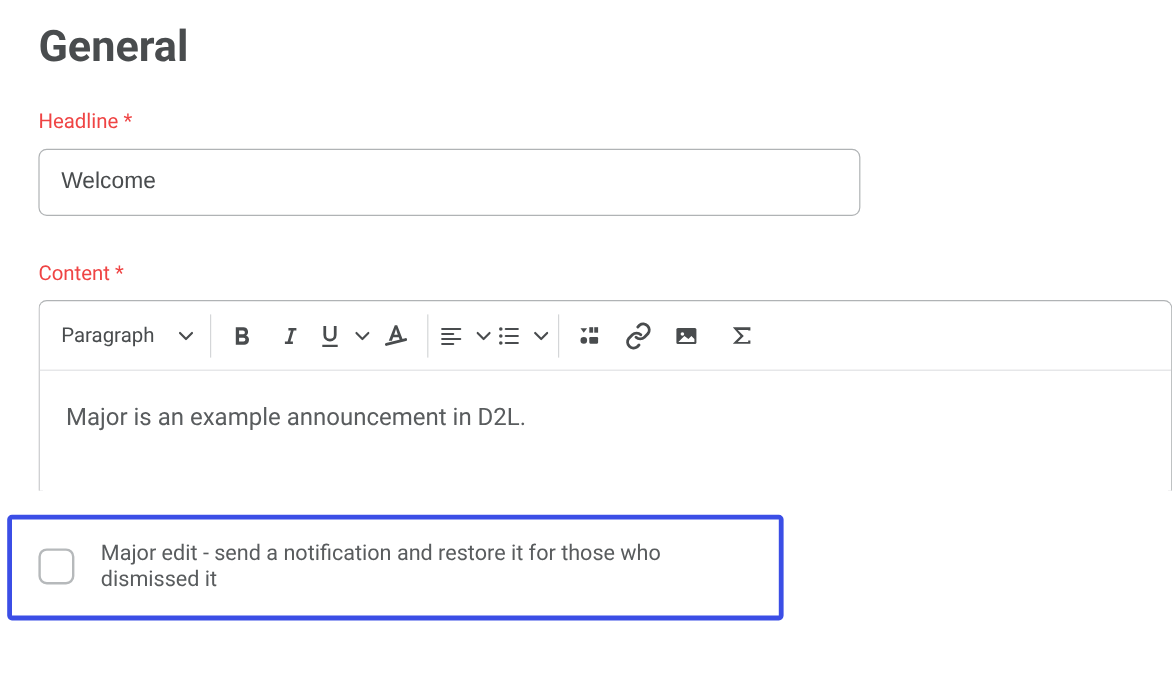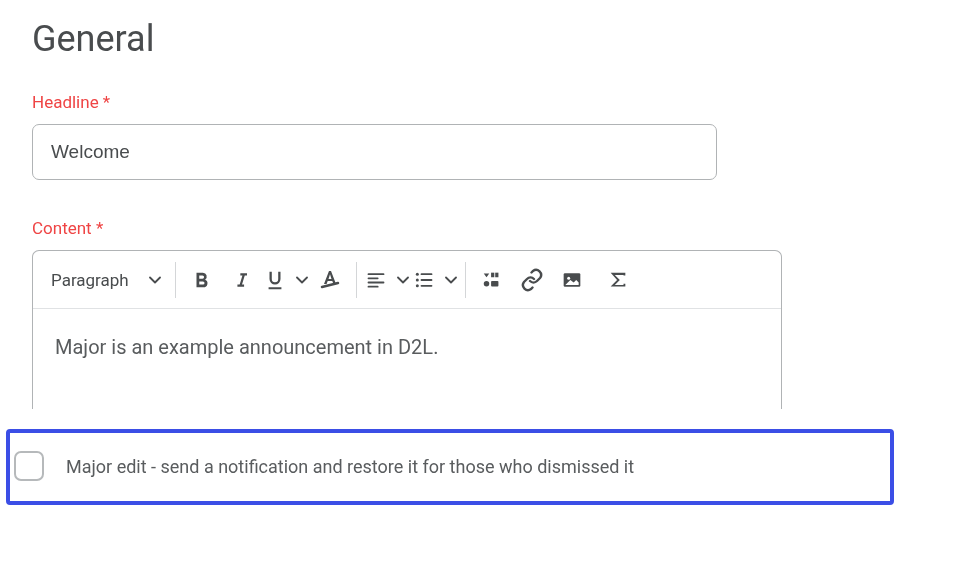--- a/index.html
+++ b/index.html
@@ -6,21 +6,21 @@
     body {
       font-family: -apple-system, BlinkMacSystemFont, "Segoe UI", Roboto, Arial, sans-serif;
       background: #fff;
       padding: 10px 0 0 32px;
       color: #494c4e;
       width: 977px;
       height: 570px;
     }
     .section-title {
       font-size: 36px;
-      font-weight: 400;
+      font-weight: 700;
       color: #494c4e;
       margin-bottom: 32px;
       margin-top: 8px;
     }
     .field-label {
       font-size: 17px;
       color: #ef4444;
       margin-bottom: 12px;
       display: block;
     }
@@ -32,21 +32,21 @@
       padding: 17px 18px;
       font-size: 19px;
       color: #494c4e;
       background: #fff;
       margin-bottom: 38px;
     }
     .editor-wrapper {
       border: 1px solid #b0b3b5;
       border-radius: 7px 7px 0 0;
       border-bottom: none;
-      width: 750px;
+      width: 945px;
       overflow: hidden;
     }
     .toolbar {
       display: flex;
       align-items: center;
       height: 58px;
       padding: 0 12px;
       border-bottom: 1px solid #e0e2e4;
       gap: 4px;
     }
@@ -85,25 +85,25 @@
     .editor-content {
       padding: 26px 22px 40px 22px;
       font-size: 20px;
       color: #595c5e;
       min-height: 100px;
     }
     .checkbox-row {
       display: flex;
       align-items: center;
       gap: 22px;
-      padding: 18px 22px 20px 4px;
+      padding: 18px 22px 20px 22px;
       margin-top: 20px;
       border: 4px solid #3b4ee6;
       border-radius: 4px;
-      width: 888px;
+      width: 647px;
       margin-left: -26px;
     }
     .checkbox {
       width: 30px;
       height: 30px;
       border: 2px solid #b6b9bb;
       border-radius: 7px;
       background: #fff;
       cursor: pointer;
       flex-shrink: 0;

